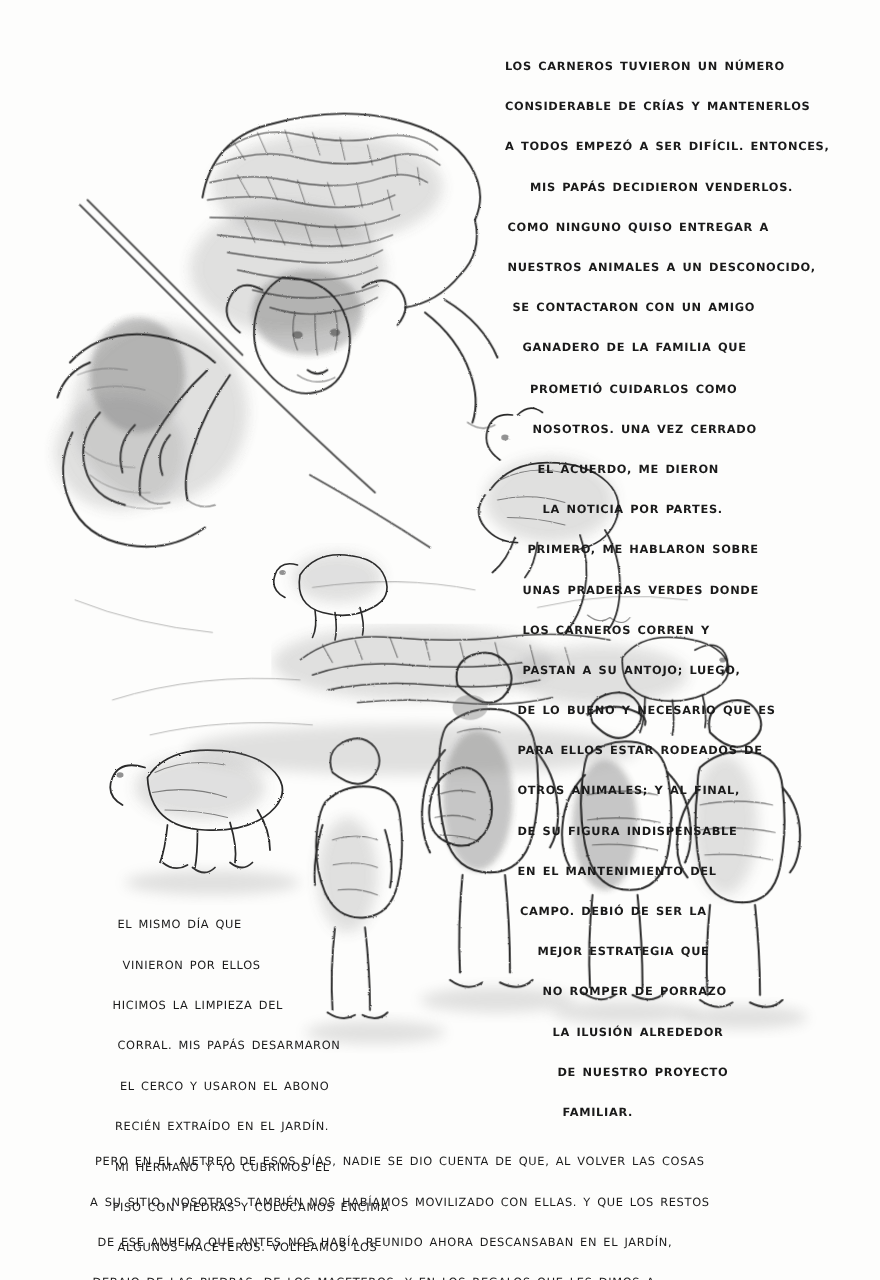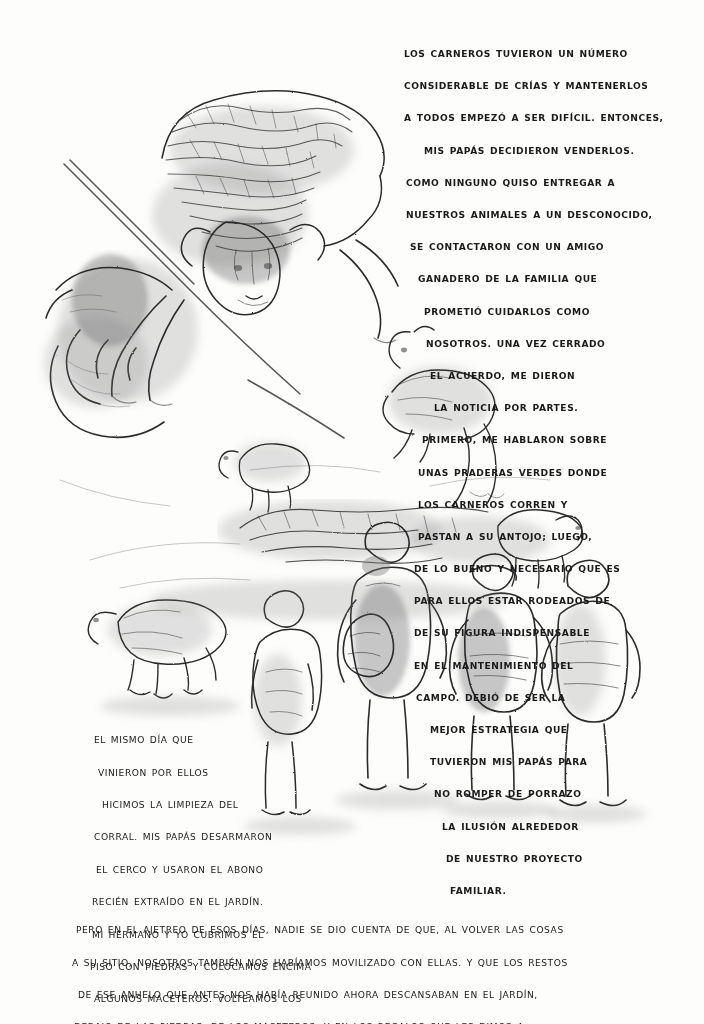--- a/index.html
+++ b/index.html
@@ -385,35 +385,35 @@
     <span class="ln" style="margin-left:20px">PROMETIÓ CUIDARLOS COMO</span>
     <span class="ln" style="margin-left:22px">NOSOTROS. UNA VEZ CERRADO</span>
     <span class="ln" style="margin-left:26px">EL ACUERDO, ME DIERON</span>
     <span class="ln" style="margin-left:30px">LA NOTICIA POR PARTES.</span>
     <span class="ln" style="margin-left:18px">PRIMERO, ME HABLARON SOBRE</span>
     <span class="ln" style="margin-left:14px">UNAS PRADERAS VERDES DONDE</span>
     <span class="ln" style="margin-left:14px">LOS CARNEROS CORREN Y</span>
     <span class="ln" style="margin-left:14px">PASTAN A SU ANTOJO; LUEGO,</span>
     <span class="ln" style="margin-left:10px">DE LO BUENO Y NECESARIO QUE ES</span>
     <span class="ln" style="margin-left:10px">PARA ELLOS ESTAR RODEADOS DE</span>
+    <span class="ln" style="margin-left:10px">OTROS ANIMALES; Y AL FINAL,</span>
     <span class="ln" style="margin-left:10px">DE SU FIGURA INDISPENSABLE</span>
     <span class="ln" style="margin-left:10px">EN EL MANTENIMIENTO DEL</span>
     <span class="ln" style="margin-left:12px">CAMPO. DEBIÓ DE SER LA</span>
     <span class="ln" style="margin-left:26px">MEJOR ESTRATEGIA QUE</span>
-    <span class="ln" style="margin-left:26px">TUVIERON MIS PAPÁS PARA</span>
     <span class="ln" style="margin-left:30px">NO ROMPER DE PORRAZO</span>
     <span class="ln" style="margin-left:38px">LA ILUSIÓN ALREDEDOR</span>
     <span class="ln" style="margin-left:42px">DE NUESTRO PROYECTO</span>
     <span class="ln" style="margin-left:46px">FAMILIAR.</span>
   </div>
 
   <div class="hand" id="text-left">
     <span class="ln" style="margin-left:4px">EL MISMO DÍA QUE</span>
     <span class="ln" style="margin-left:8px">VINIERON POR ELLOS</span>
-    <span class="ln" style="margin-left:12px">HICIMOS LA LIMPIEZA DEL</span>
+    <span class="ln" style="">HICIMOS LA LIMPIEZA DEL</span>
     <span class="ln" style="margin-left:4px">CORRAL. MIS PAPÁS DESARMARON</span>
     <span class="ln" style="margin-left:6px">EL CERCO Y USARON EL ABONO</span>
     <span class="ln" style="margin-left:2px">RECIÉN EXTRAÍDO EN EL JARDÍN.</span>
     <span class="ln" style="margin-left:2px">MI HERMANO Y YO CUBRIMOS EL</span>
     <span class="ln" style="margin-left:0px">PISO CON PIEDRAS Y COLOCAMOS ENCIMA</span>
     <span class="ln" style="margin-left:4px">ALGUNOS MACETEROS. VOLTEAMOS LOS</span>
     <span class="ln" style="margin-left:2px">COMEDEROS DE PIEDRA PARA QUE FUNCIONARAN</span>
     
     
   </div>

